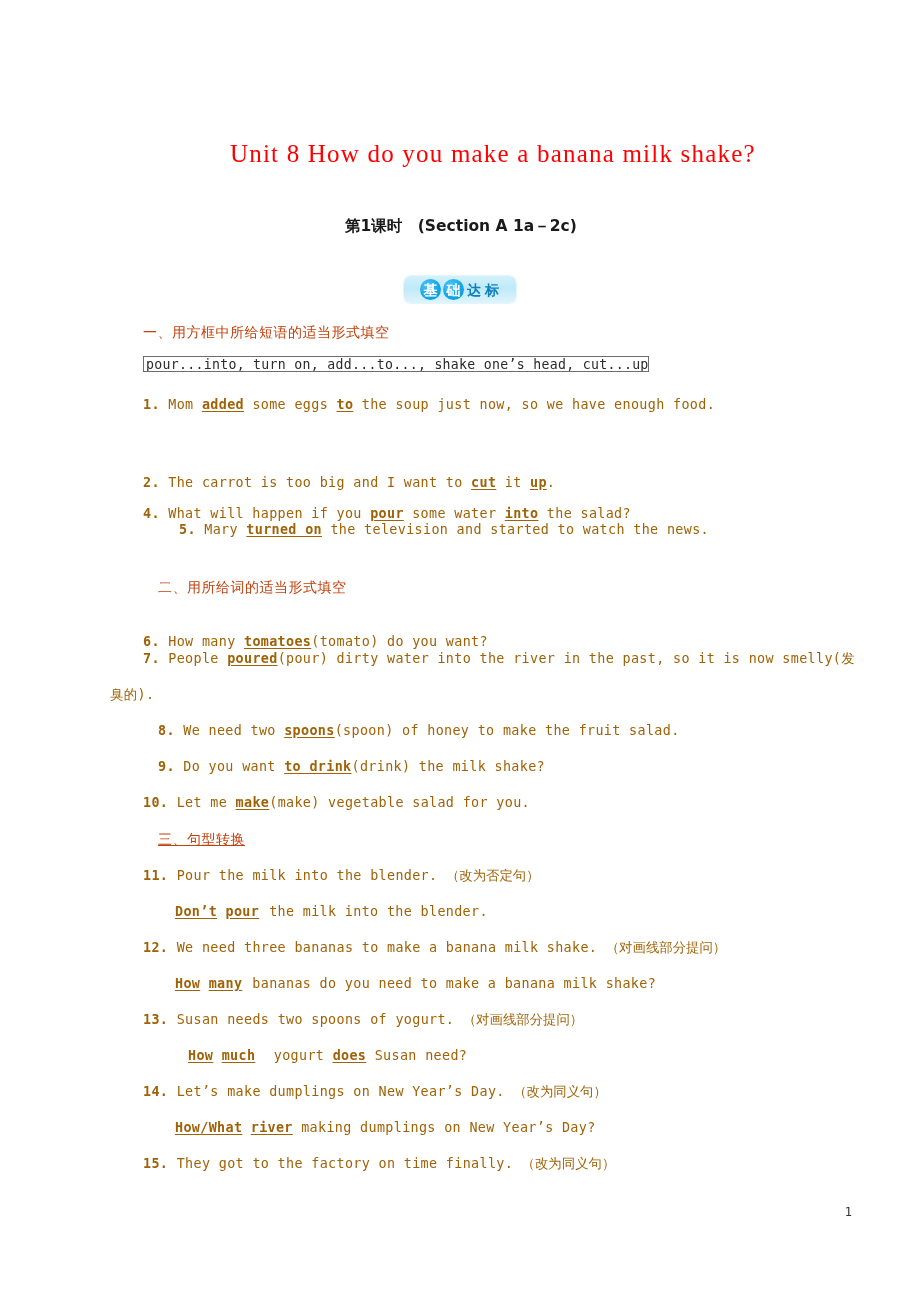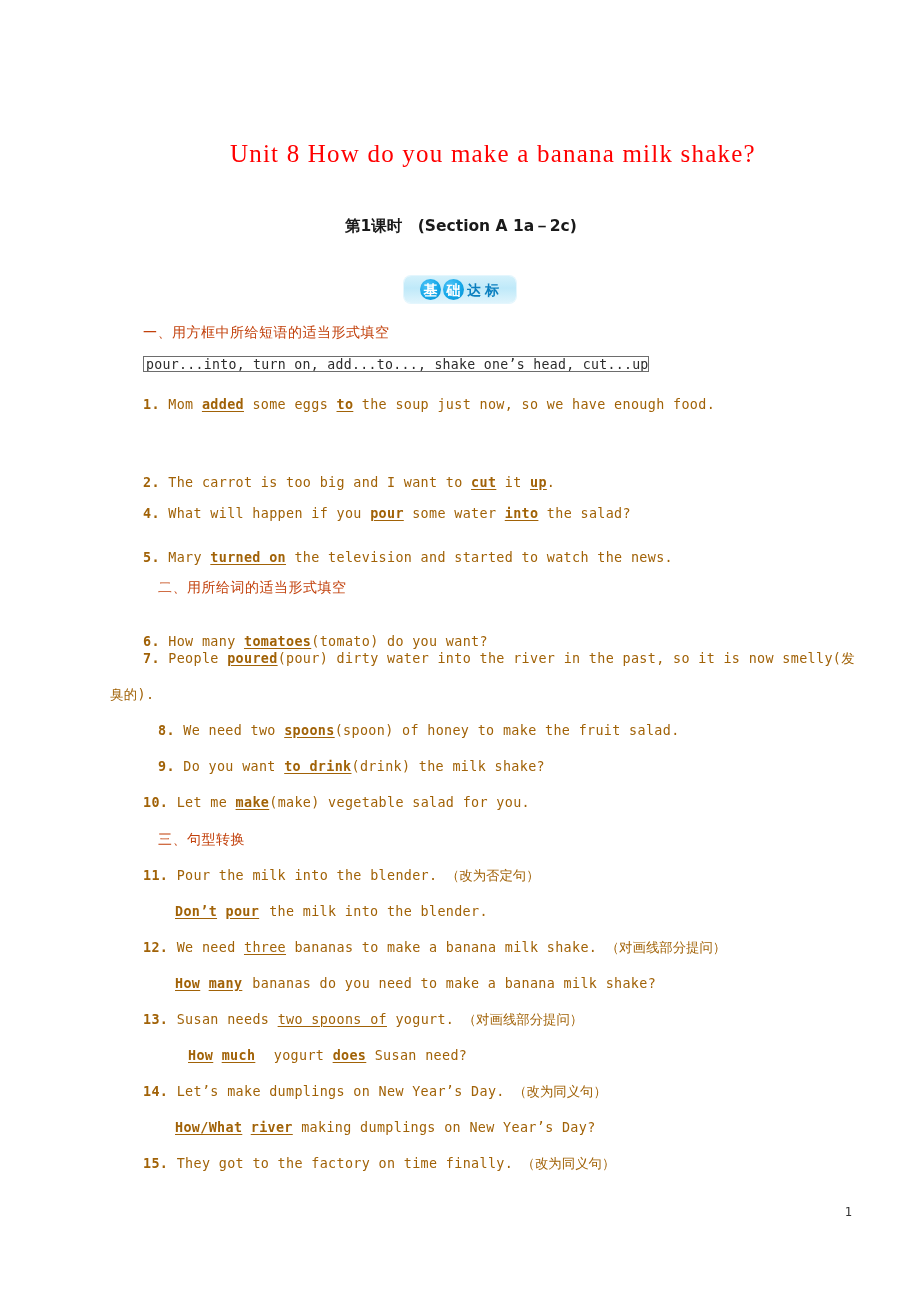--- a/index.html
+++ b/index.html
@@ -110,21 +110,20 @@
   }
   .num {
     font-weight: bold;
   }
   .ans {
     font-weight: bold;
     text-decoration: underline;
     text-underline-offset: 2px;
   }
   .uline {
-    text-decoration: underline;
     text-underline-offset: 2px;
   }
   .cn {
     font-family: Liberation Mono, monospace;
     letter-spacing: 0;
   }
 
   
   .wordbank {
     position: absolute;
@@ -190,21 +189,21 @@
     <span class="num">2.</span>
     <span>The carrot is too big and I want to </span><span class="ans">cut</span><span> it </span><span class="ans">up</span><span>.</span>
   </div>
 
 
   <div class="line" style="top:506px;">
     <span class="num">4.</span>
     <span>What will happen if you </span><span class="ans">pour</span><span> some water </span><span class="ans">into</span><span> the salad?</span>
   </div>
 
-  <div class="line" style="top:550px;">
+  <div class="line" style="top:522px;margin-left:36px;">
     <span class="num">5.</span>
     <span>Mary </span><span class="ans">turned on</span><span> the television and started to watch the news.</span>
   </div>
 
   <div class="line section-head" style="top:579px; left:158px;">二、用所给词的适当形式填空</div>
 
   <div class="line" style="top:615px;margin-top:19px;">
     <span class="num">6.</span>
     <span>How many </span><span class="ans">tomatoes</span><span>(tomato) do you want?</span>
   </div>
@@ -223,21 +222,21 @@
   <div class="line" style="top:759px; left:158px;">
     <span class="num">9.</span>
     <span>Do you want </span><span class="ans">to drink</span><span>(drink) the milk shake?</span>
   </div>
 
   <div class="line" style="top:795px; left:143px;text-align:center;">
     <span class="num">10.</span>
     <span>Let me </span><span class="ans">make</span><span>(make) vegetable salad for you.</span>
   </div>
 
-  <div class="line section-head" style="top:831px; left:158px;">三、句型转换</div>
+  <div class="line section-head" style="top:831px; left:158px;text-decoration:underline;">三、句型转换</div>
 
   <div class="line" style="top:868px;">
     <span class="num">11.</span>
     <span>Pour the milk into the blender.</span>
     <span class="cn">（改为否定句）</span>
   </div>
   <div class="line indent-ans" style="top:904px;">
     <span class="ans">Don’t</span><span> </span><span class="ans">pour</span><span class="gap"></span><span>the milk into the blender.</span>
   </div>
 

